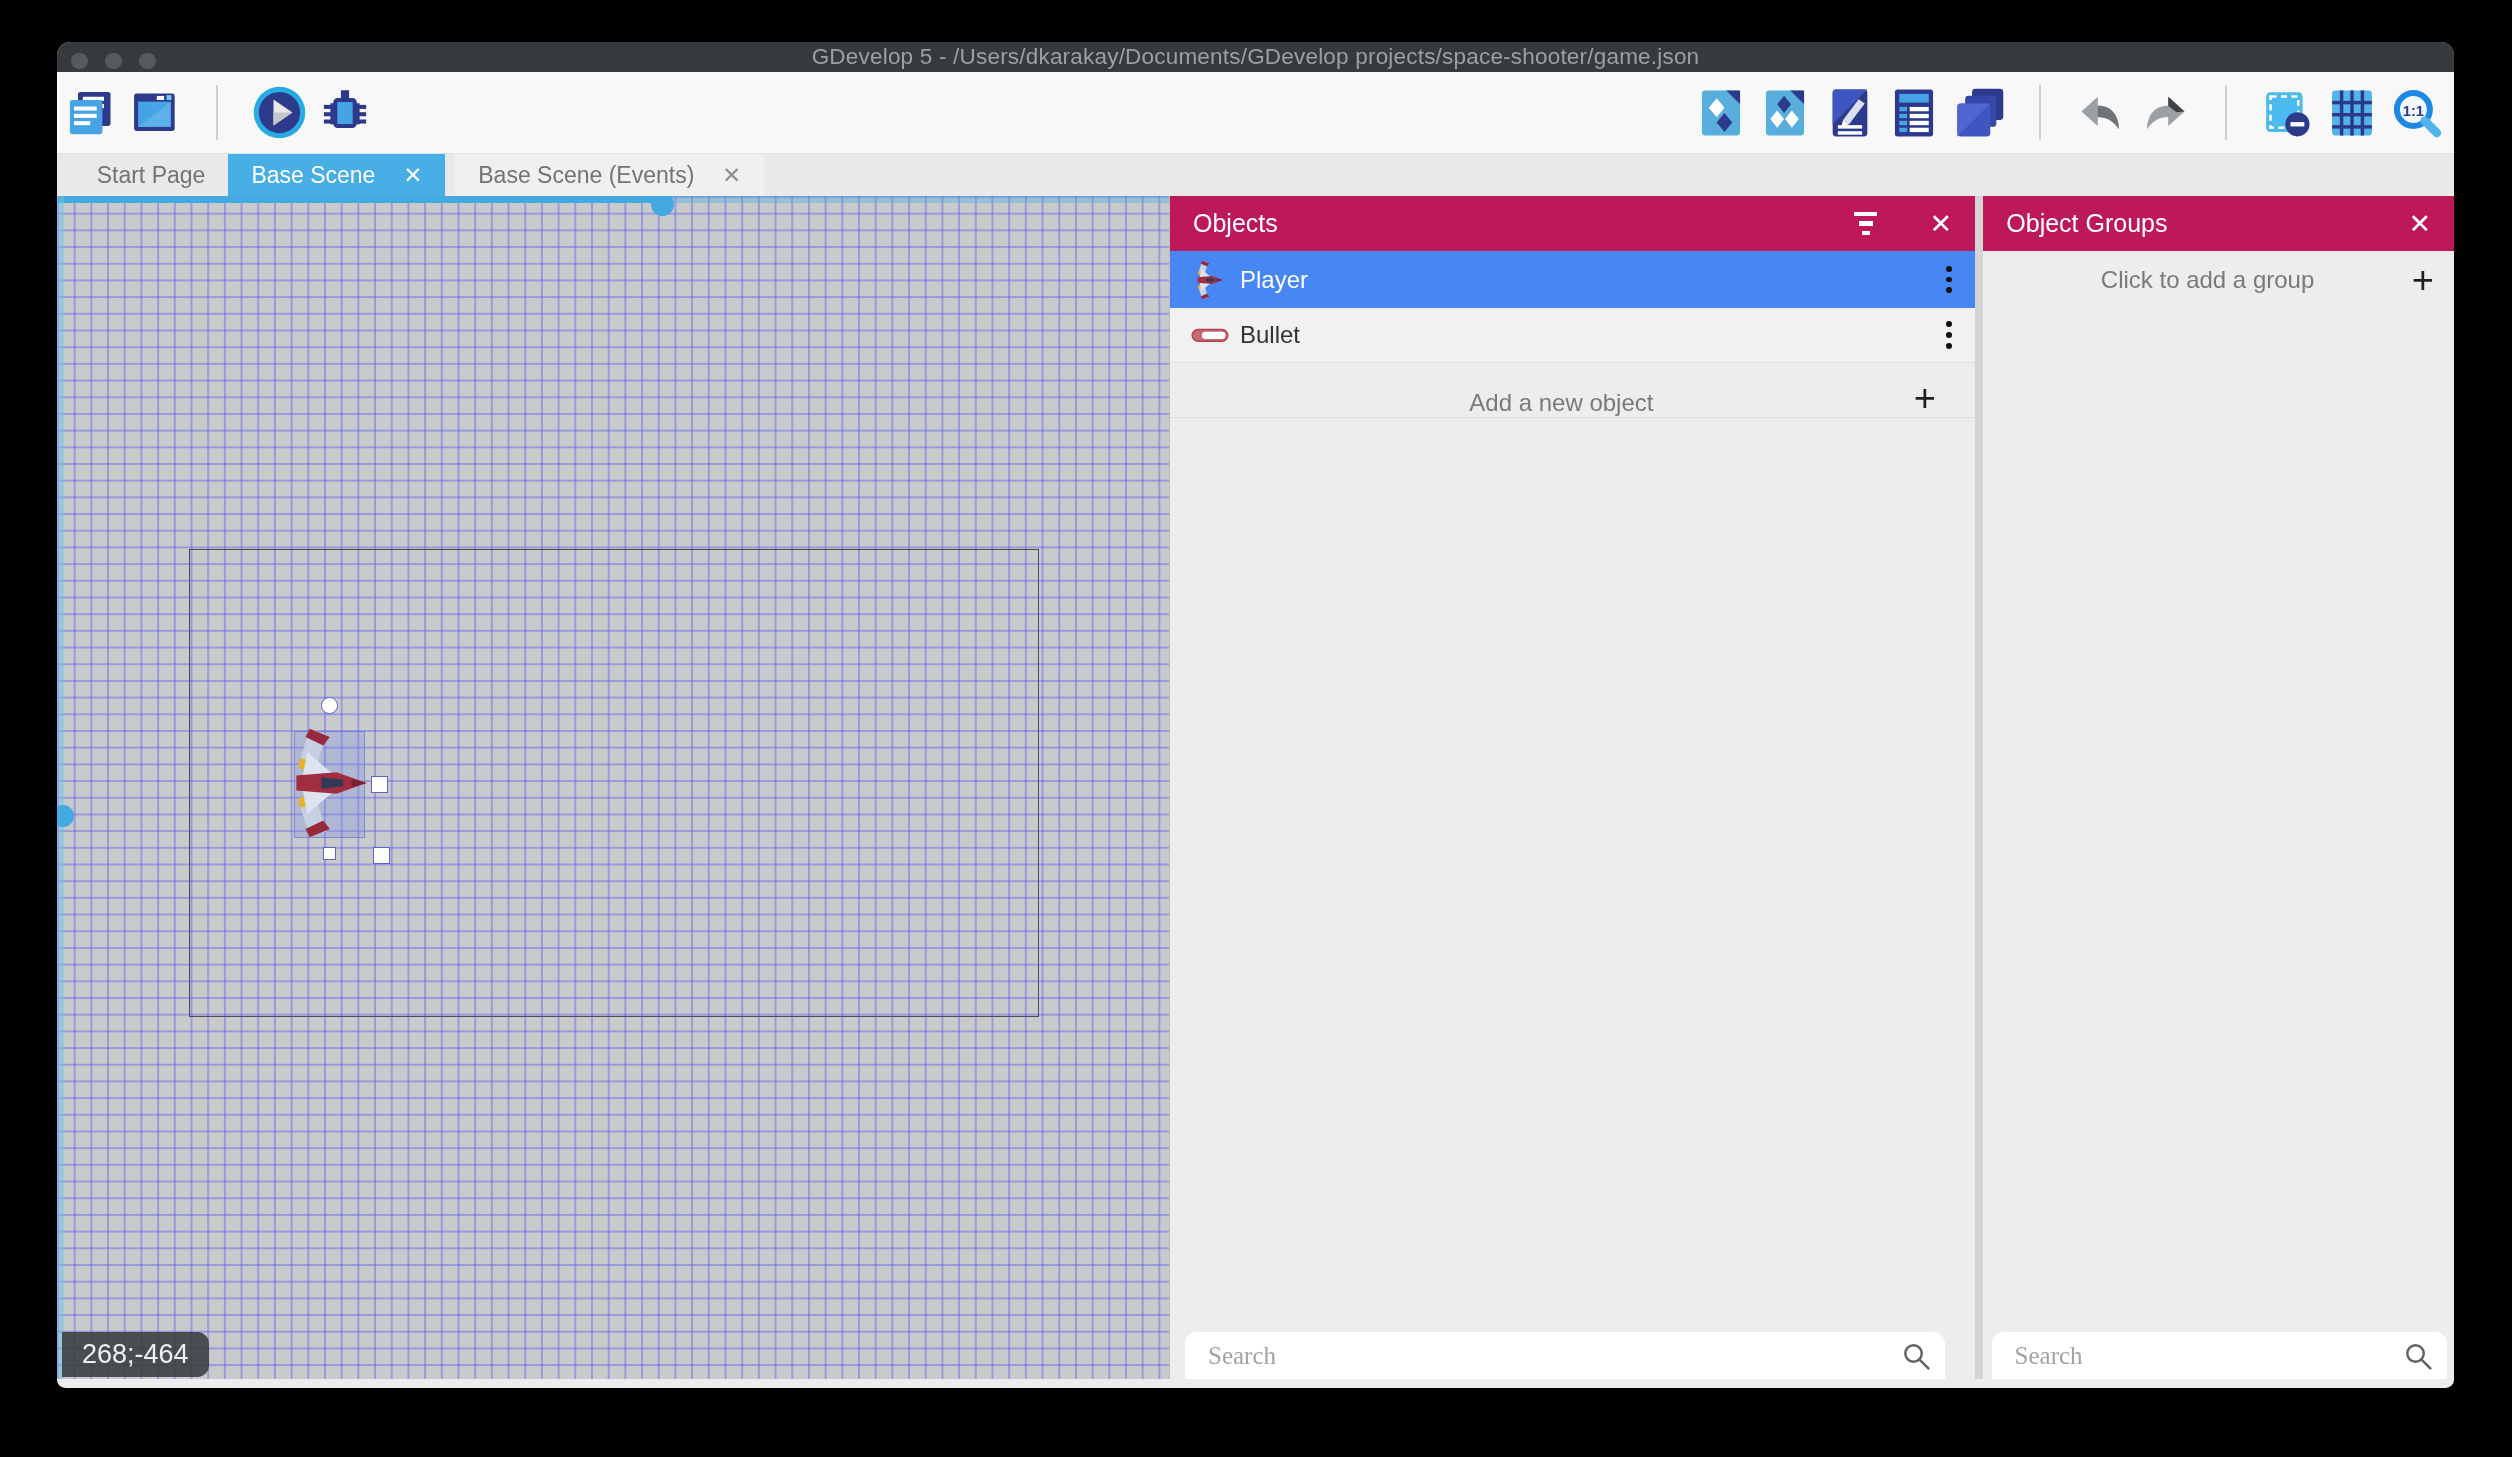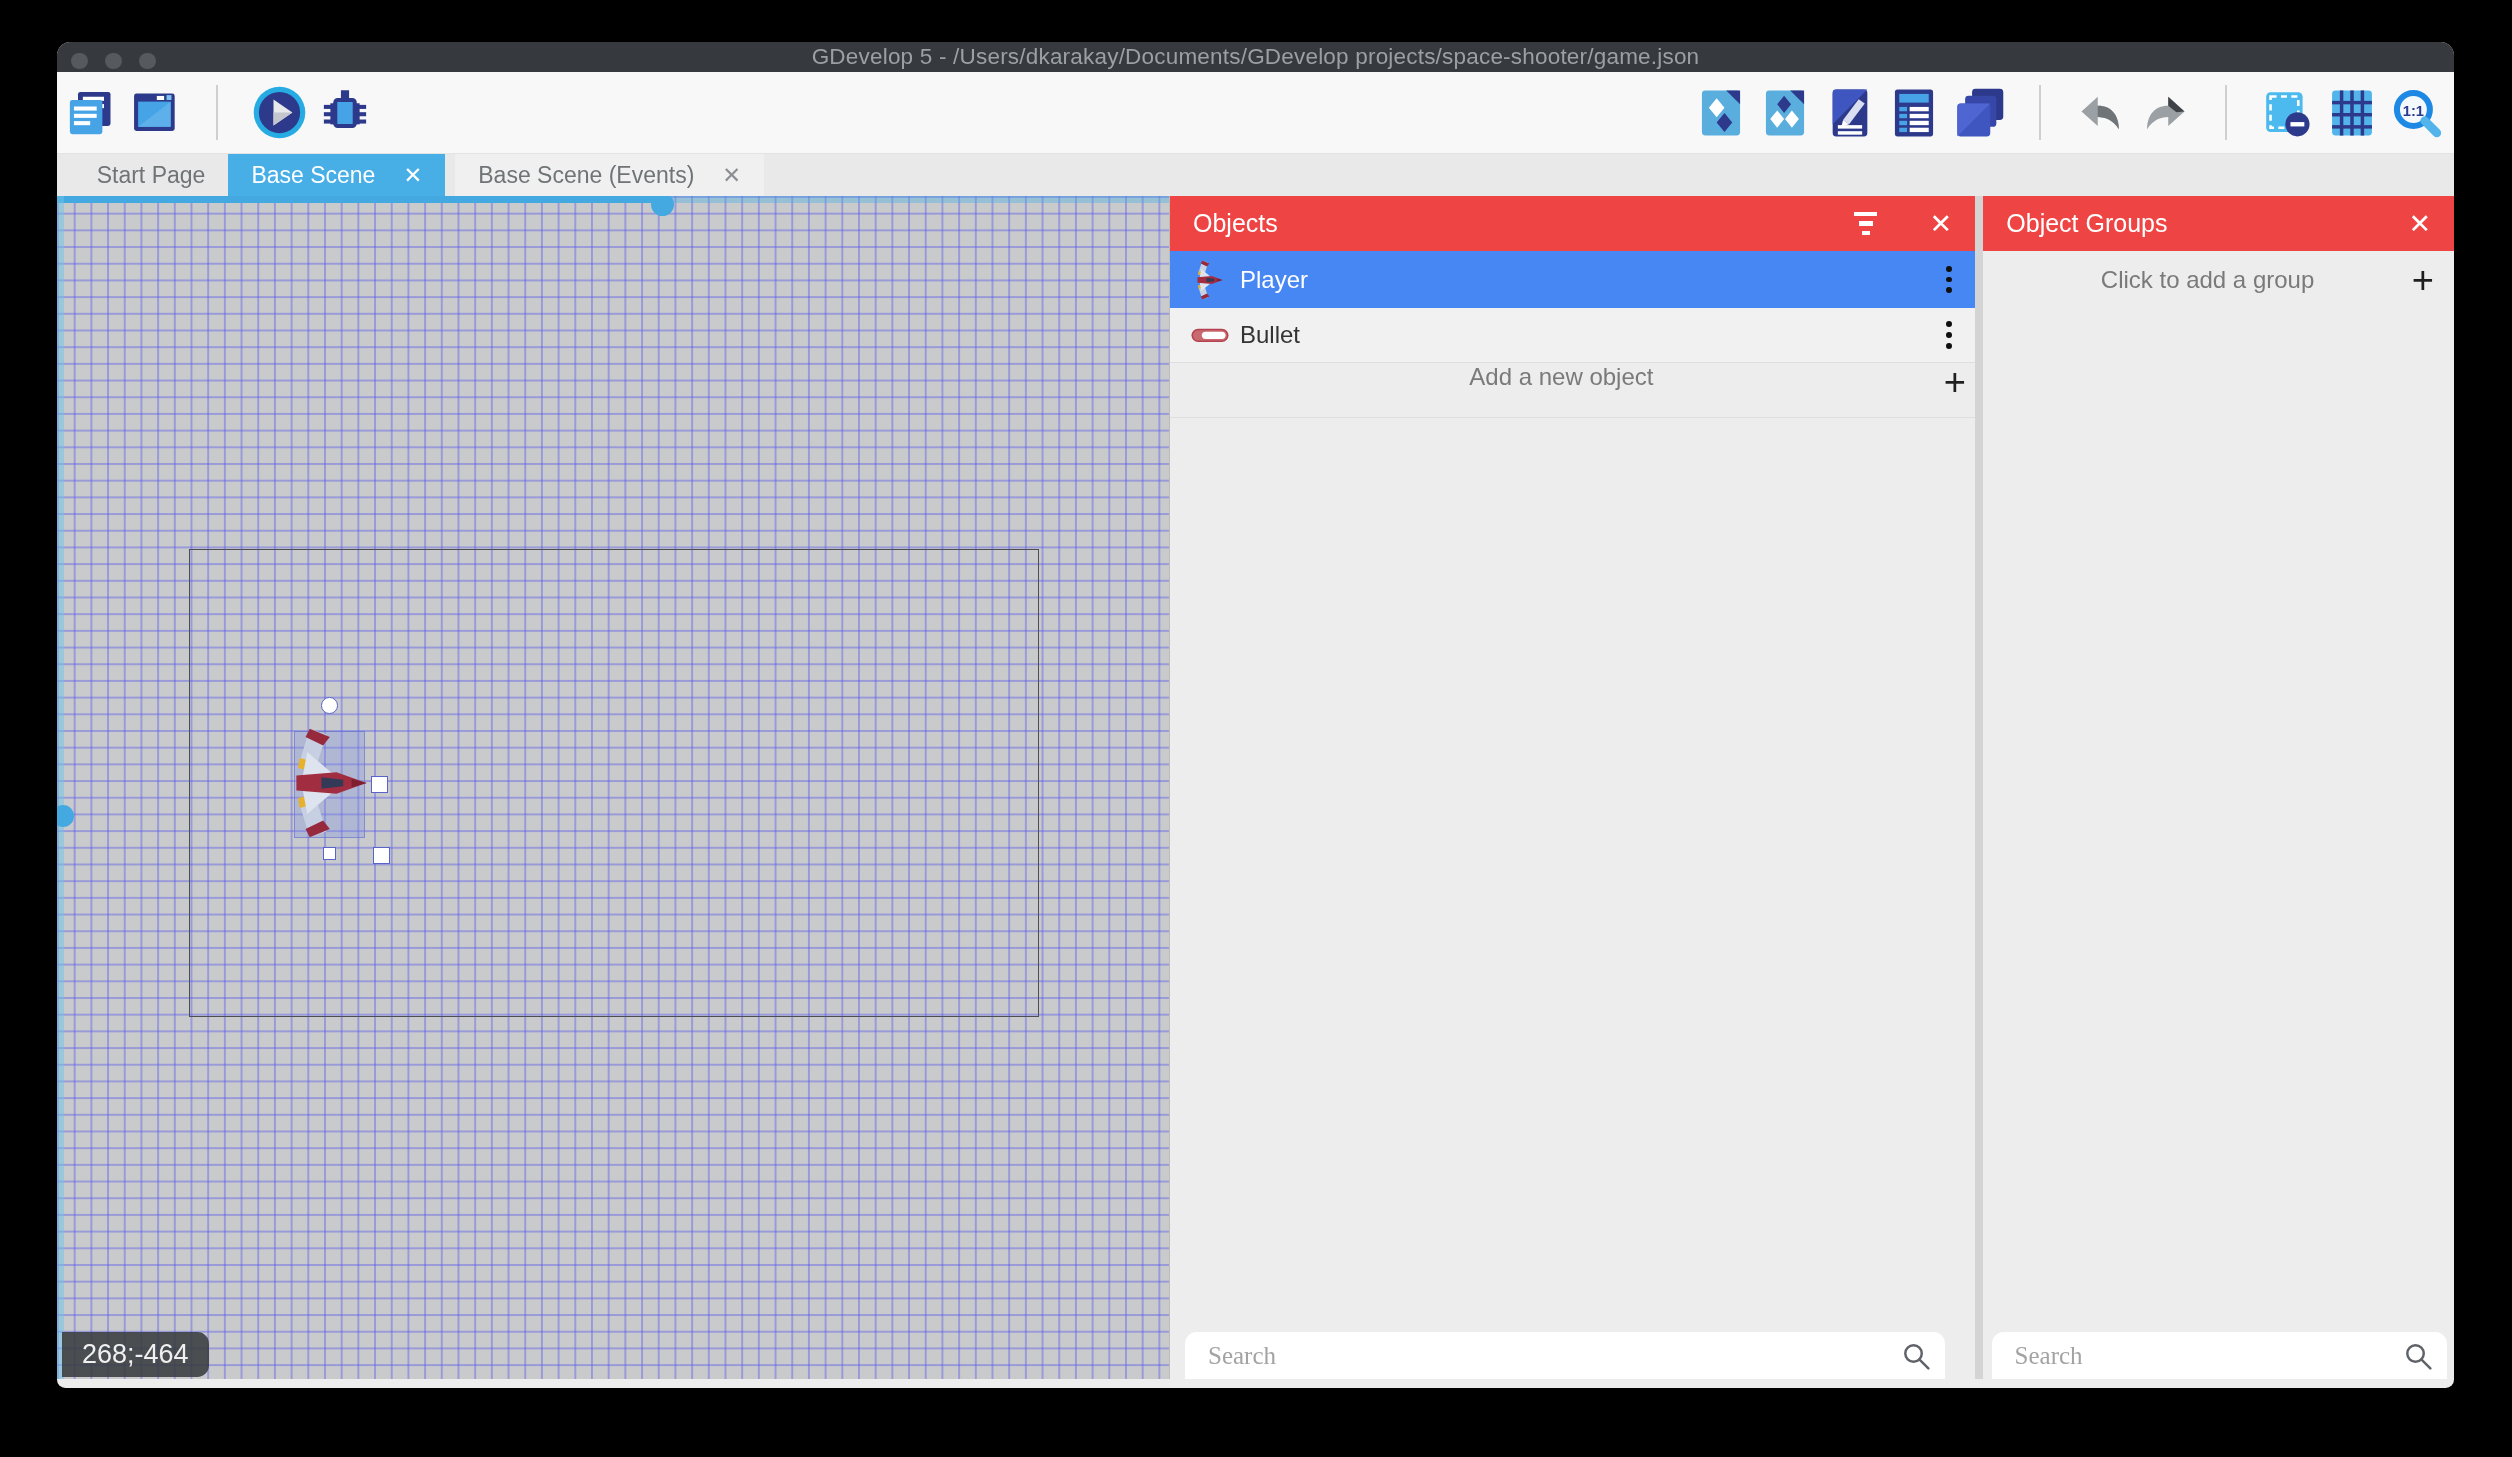--- a/index.html
+++ b/index.html
@@ -66,42 +66,42 @@
   .coord-badge { position:absolute; left:5px; bottom:1.7px; height:45px;
                  background:rgba(56,60,64,.88); color:#f0f0f0; font-size:27px;
                  display:flex; align-items:center; padding:0 20px;
                  border-radius:0 11.7px 11.7px 0;text-align:right; }
 
   
   .panel { position:relative; height:100%; background:#ededee; }
   .panel-objects { width:805px; flex:0 0 auto; }
   .panel-divider { width:8.3px; flex:0 0 auto; background:#d4d4d4; }
   .panel-groups { flex:1 1 auto; }
-  .panel-header { height:55px; background:#ef4444; display:flex; align-items:center;
+  .panel-header { height:55px; background:#be185d; display:flex; align-items:center;
                   padding:0 23px; }
   .panel-title { color:#fff; font-size:25px; flex:1 1 auto; }
   .ph-btn { display:flex; align-items:center; justify-content:center; cursor:pointer; }
   .filter-btn { margin-right:52px; }
   .close-x { color:#fff; font-size:27px; }
   .filter-bars { display:flex; flex-direction:column; align-items:center; gap:5px; }
   .filter-bars i { display:block; height:4.2px; background:#fff; }
   .fb1 { width:23px; } .fb2 { width:13.3px; } .fb3 { width:7.5px; }
 
   .obj-row { display:flex; align-items:center; height:57px; padding:0 18.3px 0 20px; }
   .obj-row .thumb { width:40px; height:40px; flex:0 0 auto; display:flex;
                     align-items:center; justify-content:center; }
   .obj-row .lbl { font-size:24px; color:#333; margin-left:10px; flex:1 1 auto; }
   .obj-row.selected { background:#4687f4; }
   .obj-row.selected .lbl { color:#fff; }
   .obj-row.light { background:#f1f1f2; height:55px; border-bottom:1.7px solid #dedede; }
   .dots { display:flex; flex-direction:column; gap:5px; padding:5px; cursor:pointer; }
   .dots i { width:5.8px; height:5.8px; border-radius:50%; background:#101010; display:block; }
 
-  .add-row { display:flex; align-items:flex-start; height:55px; border-bottom:1.7px solid #dedede;
-             padding:0 9px; cursor:pointer; }
+  .add-row { display:flex; align-items:flex-end; height:55px; border-bottom:1.7px solid #dedede;
+             padding:0 39px; cursor:pointer; }
   .add-row .add-lbl { flex:1 1 auto; text-align:center; font-size:24px; color:#7a7a7a; }
   .plus { font-size:38px; font-weight:300; color:#1f1f1f; line-height:1; }
 
   .empty-row { display:flex; align-items:center; height:57px; padding:0 20px; cursor:pointer; }
   .empty-row .add-lbl { flex:1 1 auto; text-align:center; font-size:24px; color:#7a7a7a; }
 
   .searchbar { position:absolute; bottom:0; height:47px; background:#fff;
                border-radius:11.7px 11.7px 0 0; display:flex; align-items:center;
                padding:0 15px 0 23px; }
   .sb-objects { left:15px; right:30px; }

